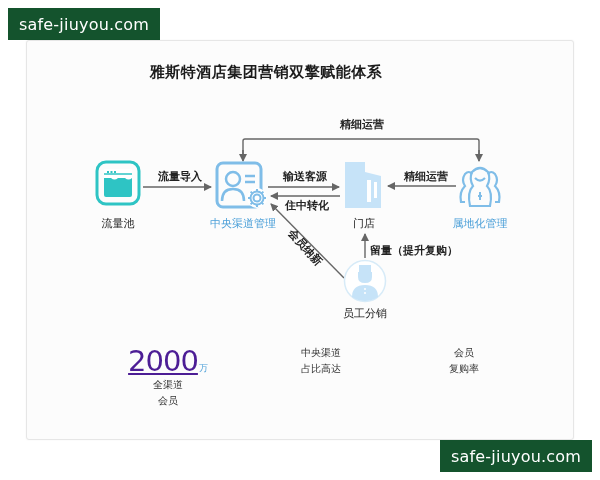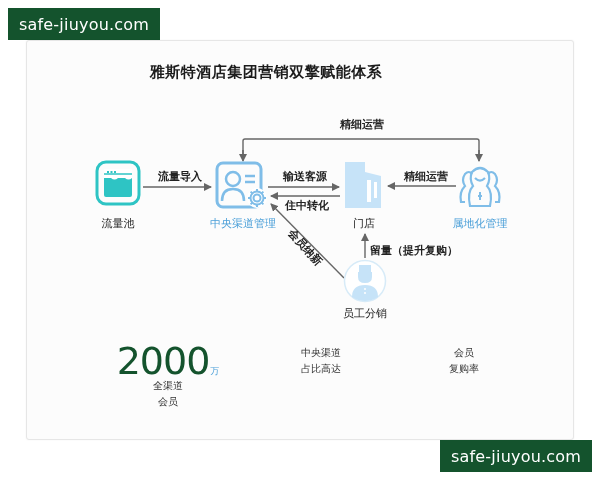--- a/index.html
+++ b/index.html
@@ -42,22 +42,22 @@
     }
     .edge-label.diag {
       transform-origin: 0 0;
       transform: rotate(48deg);
     }
 
     .icon { position: absolute; }
 
     .stat { position: absolute; text-align: center; transform: translateX(-50%); }
     .stat-value {
-      font-family: "DejaVu Sans", sans-serif; font-size: 38px; color: #14532d;
-      line-height: 32px; font-weight: normal; letter-spacing: -1px;
+      font-family: "DejaVu Sans", sans-serif; font-size: 29px; color: #4c1d95;
+      line-height: 32px; font-weight: normal; letter-spacing: -1px; text-decoration: underline;
     }
     .stat-unit { font-size: 9px; color: #4a9fd8; margin-left: 1px; }
     .stat-desc { font-size: 10px; color: #333; line-height: 16px; }
   </style>
 </head>
 <body>
 
 <div class="watermark wm-top">safe-jiuyou.com</div>
 
 <div class="card"></div>

